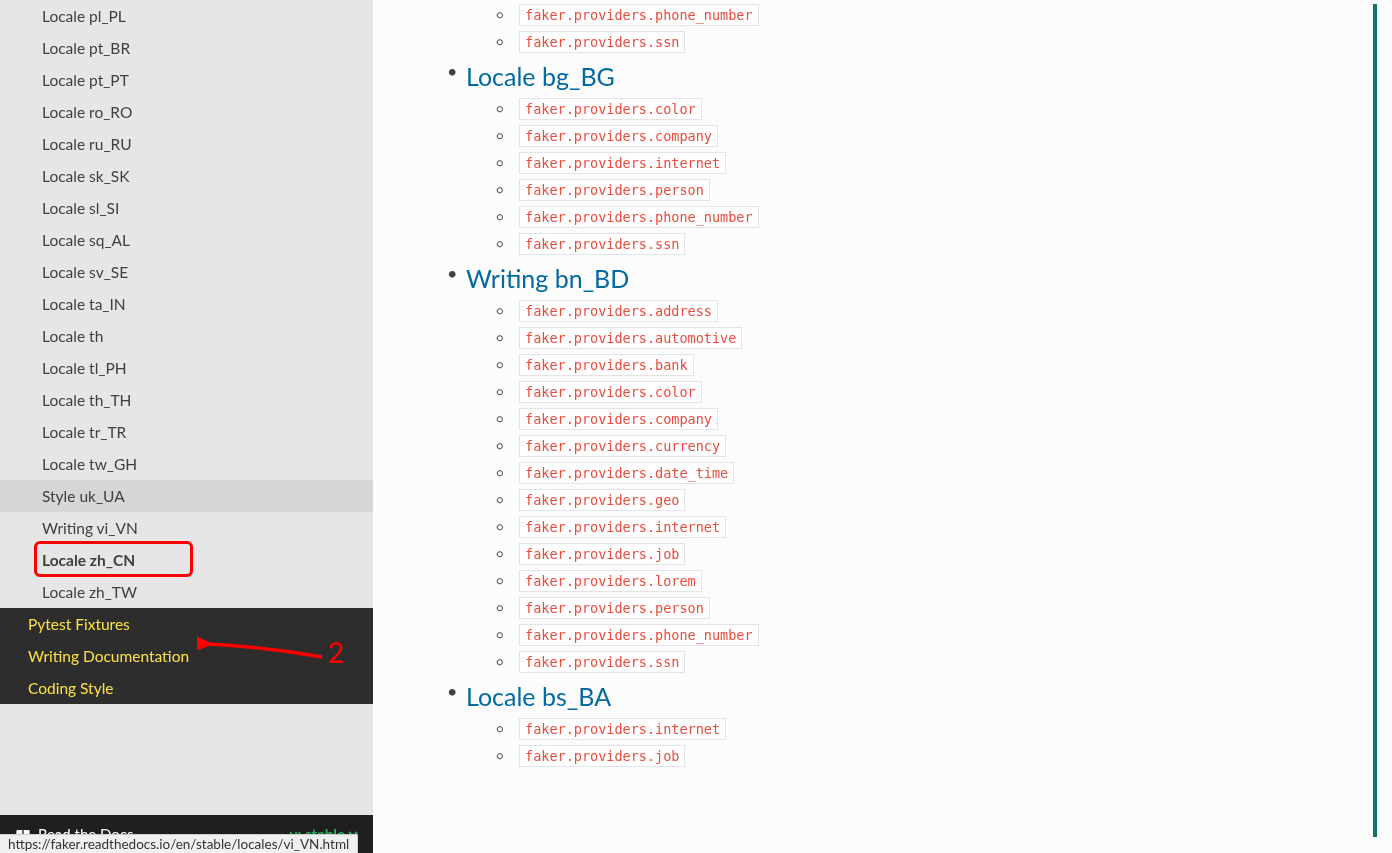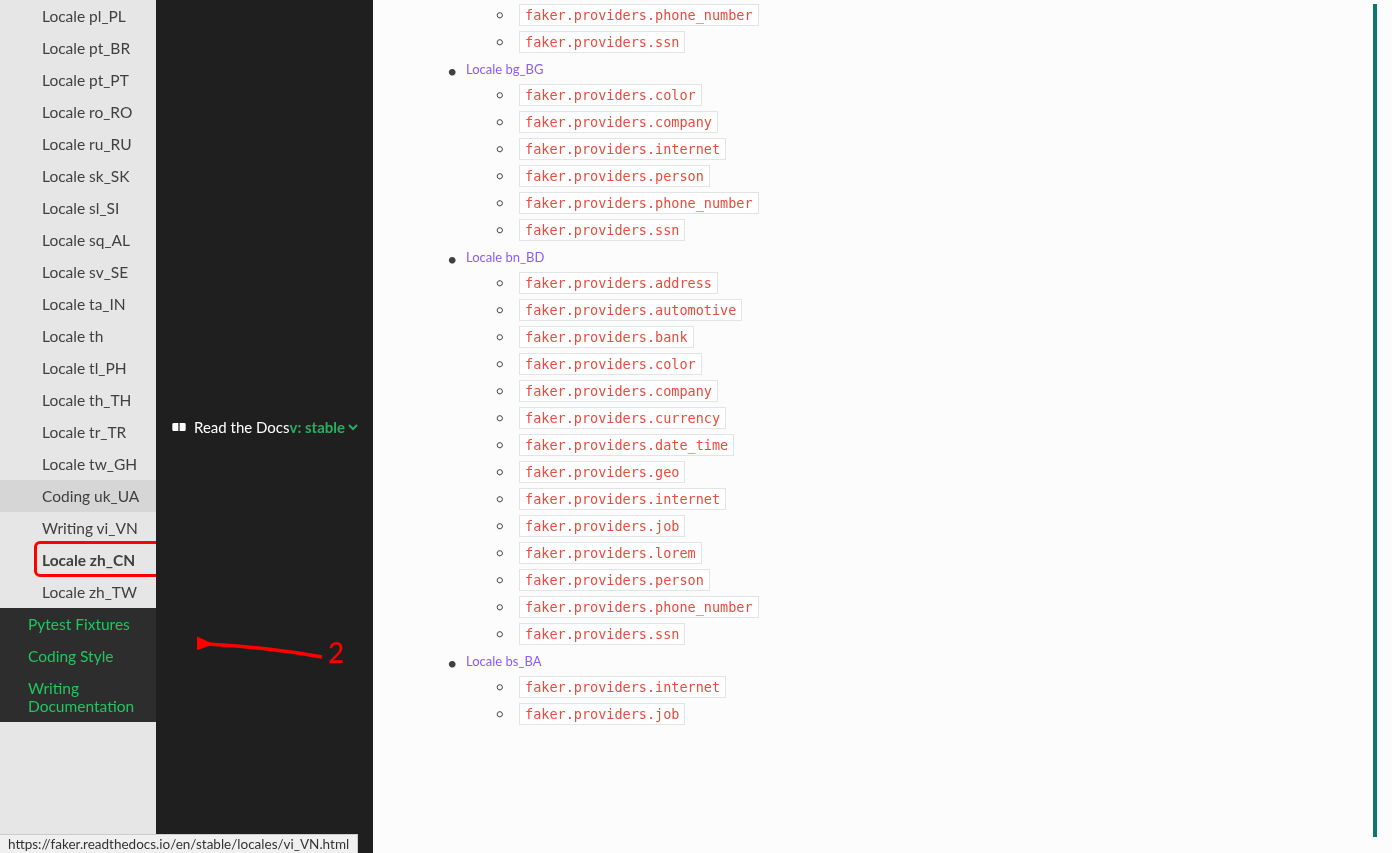--- a/index.html
+++ b/index.html
@@ -1,35 +1,35 @@
 <!DOCTYPE html>
 <html><head>
   <meta charset="utf-8">
   <style>
     * { margin: 0; padding: 0; box-sizing: border-box; }
     body { font-family: Lato, -apple-system, sans-serif; font-size: 16px; color: #404040; overflow: hidden; }
     .container { display: flex; width: 1392px; height: 853px; }
-    .sidebar { width: 373px; background: #e6e6e6; overflow-y: auto; position: relative; display: flex; flex-direction: row; }
+    .sidebar { width: 373px; background: #e6e6e6; overflow-y: auto; position: relative; display: flex; flex-direction: column; }
     .sidebar-scroll { flex: 1; overflow-y: auto; }
     .sidebar-item { padding: 7px 0 7px 42px; color: #404040; cursor: pointer; font-size: 15.5px; }
     .sidebar-item.hovered { background: #d6d6d6; }
     .sidebar-item.highlighted { position: relative; font-weight: bold; }
     .highlight-box { position: absolute; left: 34px; top: -3px; width: 159px; height: 36px; border: 3px solid #ff0000; border-radius: 6px; pointer-events: none; }
     .sidebar-section { background: #2d2d2d; }
-    .sidebar-section .sidebar-item { color: #22c55e; padding-left: 28px; }
+    .sidebar-section .sidebar-item { color: #fde047; padding-left: 28px; }
     .rtd-footer { background: #1f1f1f; color: #fff; padding: 10px 15px; display: flex; justify-content: space-between; align-items: center; font-size: 15px; }
     .rtd-footer .rtd-left { display: flex; align-items: center; gap: 7px; }
     .rtd-footer .book-icon { width: 16px; height: 16px; }
     .rtd-footer .rtd-version { color: #27ae60; font-weight: bold; display: flex; align-items: center; gap: 3px; }
     .main { flex: 1; background: #fcfcfc; overflow-y: auto; padding: 0 0 20px 70px; position: relative; }
     .main-content { margin-right: 15px; border-right: 4px solid #0f766e; min-height: 100%; }
     .toc-list { list-style: none; }
     .toc-item { position: relative; padding-left: 23px; margin-bottom: 4px; }
     .toc-item::before { content: "•"; position: absolute; left: 4px; top: 2px; font-size: 18px; color: #404040; }
-    .toc-locale { color: #8b5cf6; font-size: 13px; padding: 3px 0; cursor: pointer; }
+    .toc-locale { color: #0369a1; font-size: 25px; padding: 3px 0; cursor: pointer; }
     .toc-sublist { list-style: none; padding-left: 30px; margin-top: 4px; }
     .toc-subitem { position: relative; padding-left: 23px; margin-bottom: 5px; }
     .toc-subitem::before { content: "○"; position: absolute; left: 0; top: 4px; font-size: 11px; color: #404040; }
     .code-literal { font-family: Consolas, Menlo, monospace; font-size: 13.5px; color: #e74c3c; background: #fff; border: 1px solid #e1e4e5; padding: 2px 5px; display: inline-block; cursor: pointer; }
     .arrow-annotation { position: absolute; left: 197px; top: 632px; pointer-events: none; }
     .arrow-svg { width: 160px; height: 40px; }
     .arrow-label { position: absolute; left: 328px; top: 635px; color: #ff0000; font-size: 28px; font-weight: 500; pointer-events: none; }
     .status-bar { position: absolute; bottom: 0; left: 0; background: #f0f0f0; border: 1px solid #ccc; border-left: none; border-bottom: none; padding: 1px 8px; font-size: 13.5px; color: #333; z-index: 100; }
   </style>
 </head>
@@ -47,29 +47,29 @@
           <div class="sidebar-item"><span>Locale sk_SK</span></div>
           <div class="sidebar-item"><span>Locale sl_SI</span></div>
           <div class="sidebar-item"><span>Locale sq_AL</span></div>
           <div class="sidebar-item"><span>Locale sv_SE</span></div>
           <div class="sidebar-item"><span>Locale ta_IN</span></div>
           <div class="sidebar-item"><span>Locale th</span></div>
           <div class="sidebar-item"><span>Locale tl_PH</span></div>
           <div class="sidebar-item"><span>Locale th_TH</span></div>
           <div class="sidebar-item"><span>Locale tr_TR</span></div>
           <div class="sidebar-item"><span>Locale tw_GH</span></div>
-          <div class="sidebar-item hovered"><span>Coding uk_UA</span></div>
+          <div class="sidebar-item hovered"><span>Style uk_UA</span></div>
           <div class="sidebar-item"><span>Writing vi_VN</span></div>
           <div class="sidebar-item highlighted"><div class="highlight-box"></div><span>Locale zh_CN</span></div>
           <div class="sidebar-item"><span>Locale zh_TW</span></div>
         </div>
       <div class="sidebar-section" id="sidebar-sections">
           <div class="sidebar-item">Pytest Fixtures</div>
+          <div class="sidebar-item">Writing Documentation</div>
           <div class="sidebar-item">Coding Style</div>
-          <div class="sidebar-item">Writing Documentation</div>
         </div>
     </div>
     <div class="rtd-footer">
       <div class="rtd-left">
         <svg class="book-icon" viewBox="0 0 24 24" fill="#fff">
             <path d="M4 6h7v12H4a2 2 0 01-2-2V8a2 2 0 012-2zm9 0h7a2 2 0 012 2v8a2 2 0 01-2 2h-7V6z"></path>
           </svg>
         <span>Read the Docs</span>
       </div>
       <div class="rtd-version">
@@ -105,21 +105,21 @@
             <ul class="toc-sublist">
               <li class="toc-subitem"><span class="code-literal">faker.providers.color</span></li>
               <li class="toc-subitem"><span class="code-literal">faker.providers.company</span></li>
               <li class="toc-subitem"><span class="code-literal">faker.providers.internet</span></li>
               <li class="toc-subitem"><span class="code-literal">faker.providers.person</span></li>
               <li class="toc-subitem"><span class="code-literal">faker.providers.phone_number</span></li>
               <li class="toc-subitem"><span class="code-literal">faker.providers.ssn</span></li>
             </ul>
           </li>
           <li class="toc-item">
-            <div class="toc-locale">Locale bn_BD</div>
+            <div class="toc-locale">Writing bn_BD</div>
             <ul class="toc-sublist">
               <li class="toc-subitem"><span class="code-literal">faker.providers.address</span></li>
               <li class="toc-subitem"><span class="code-literal">faker.providers.automotive</span></li>
               <li class="toc-subitem"><span class="code-literal">faker.providers.bank</span></li>
               <li class="toc-subitem"><span class="code-literal">faker.providers.color</span></li>
               <li class="toc-subitem"><span class="code-literal">faker.providers.company</span></li>
               <li class="toc-subitem"><span class="code-literal">faker.providers.currency</span></li>
               <li class="toc-subitem"><span class="code-literal">faker.providers.date_time</span></li>
               <li class="toc-subitem"><span class="code-literal">faker.providers.geo</span></li>
               <li class="toc-subitem"><span class="code-literal">faker.providers.internet</span></li>

